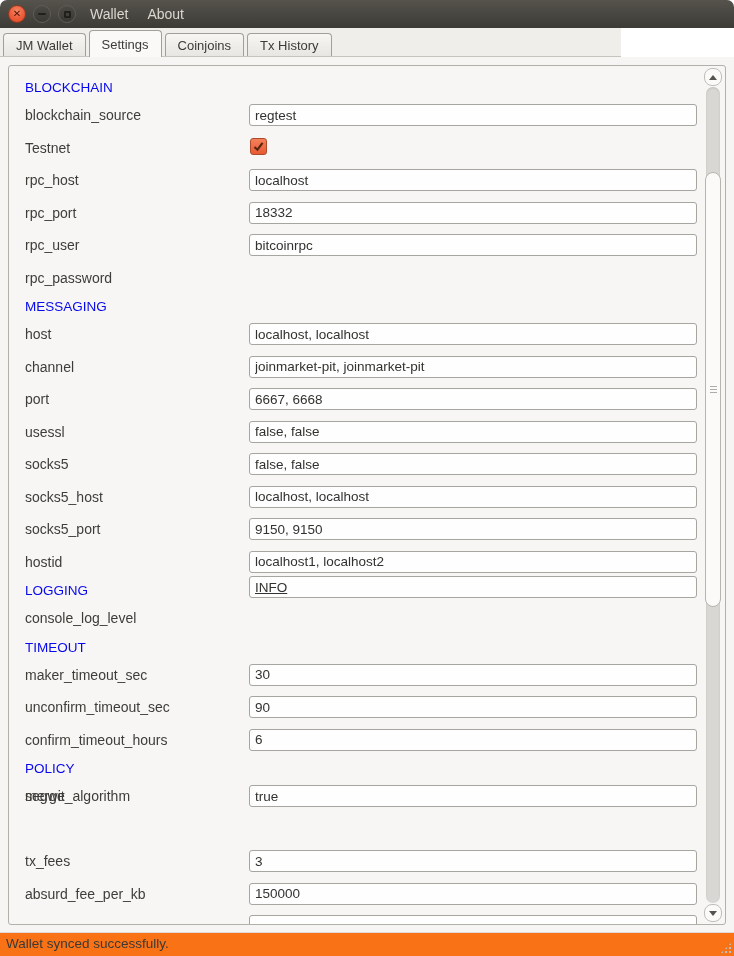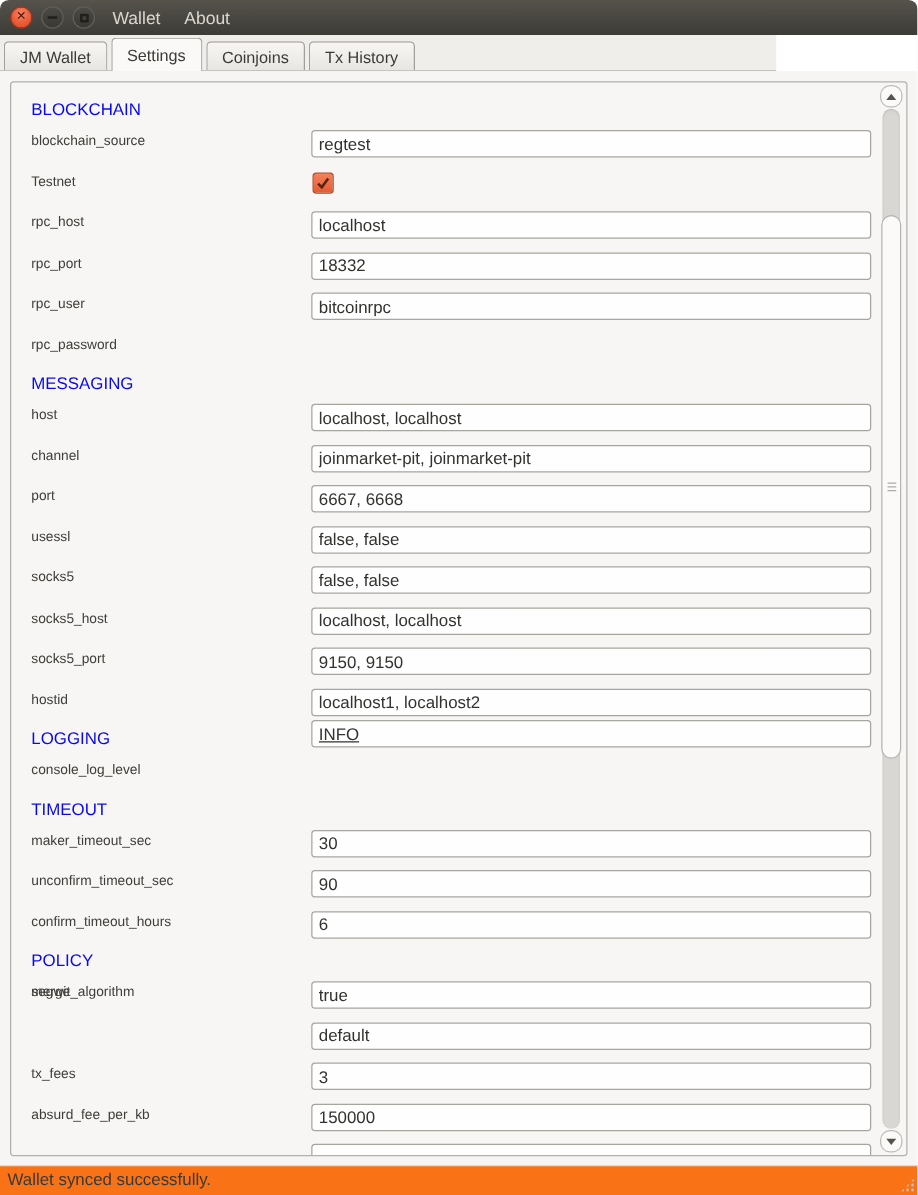--- a/index.html
+++ b/index.html
@@ -74,21 +74,21 @@
   .form-area {
     position:absolute; left:0; top:0; right:24px; bottom:0;
     overflow:hidden;
   }
   .section-header {
     position:absolute; left:16px;
     font-size:13.5px; font-weight:500; color:#0808ee; white-space:nowrap;
   }
   .row-label {
     position:absolute; left:16px;
-    font-size:11px; color:#3e3d39; white-space:nowrap;
+    font-size:14px; color:#3e3d39; white-space:nowrap;
   }
   .row-input {
     position:absolute; left:240px; width:448px; height:22px;
     background:#fefefe;
     border:1px solid #a7a5a0; border-radius:3px;
     font-family:"Liberation Sans","DejaVu Sans",sans-serif;
     font-size:13.5px; color:#32322f;
     padding:0 5px; outline:none;
   }
   .checkbox {
@@ -210,21 +210,20 @@
         <div class="row-label" style="top: 600.5px;">maker_timeout_sec</div>
         <input class="row-input" type="text" spellcheck="false" value="30" style="top: 597.5px;">
         <div class="row-label" style="top: 633px;">unconfirm_timeout_sec</div>
         <input class="row-input" type="text" spellcheck="false" value="90" style="top: 630px;">
         <div class="row-label" style="top: 665.5px;">confirm_timeout_hours</div>
         <input class="row-input" type="text" spellcheck="false" value="6" style="top: 662.5px;">
         <div class="section-header" style="top: 695px;">POLICY</div>
         <div class="row-label" style="top: 722px;">segwit</div>
         <input class="row-input" type="text" spellcheck="false" value="true" style="top: 719px;">
         <div class="row-label" style="top: 722px;">merge_algorithm</div>
-        <input class="row-input" type="text" spellcheck="false" value="default" style="top: 751.5px;">
         <div class="row-label" style="top: 787px;">tx_fees</div>
         <input class="row-input" type="text" spellcheck="false" value="3" style="top: 784px;">
         <div class="row-label" style="top: 819.5px;">absurd_fee_per_kb</div>
         <input class="row-input" type="text" spellcheck="false" value="150000" style="top: 816.5px;">
         <input class="row-input" type="text" spellcheck="false" style="top: 849px;">
       </div>
 
     <div class="scrollbar">
       <div class="sb-btn up">
         <span class="tri-up"></span>

